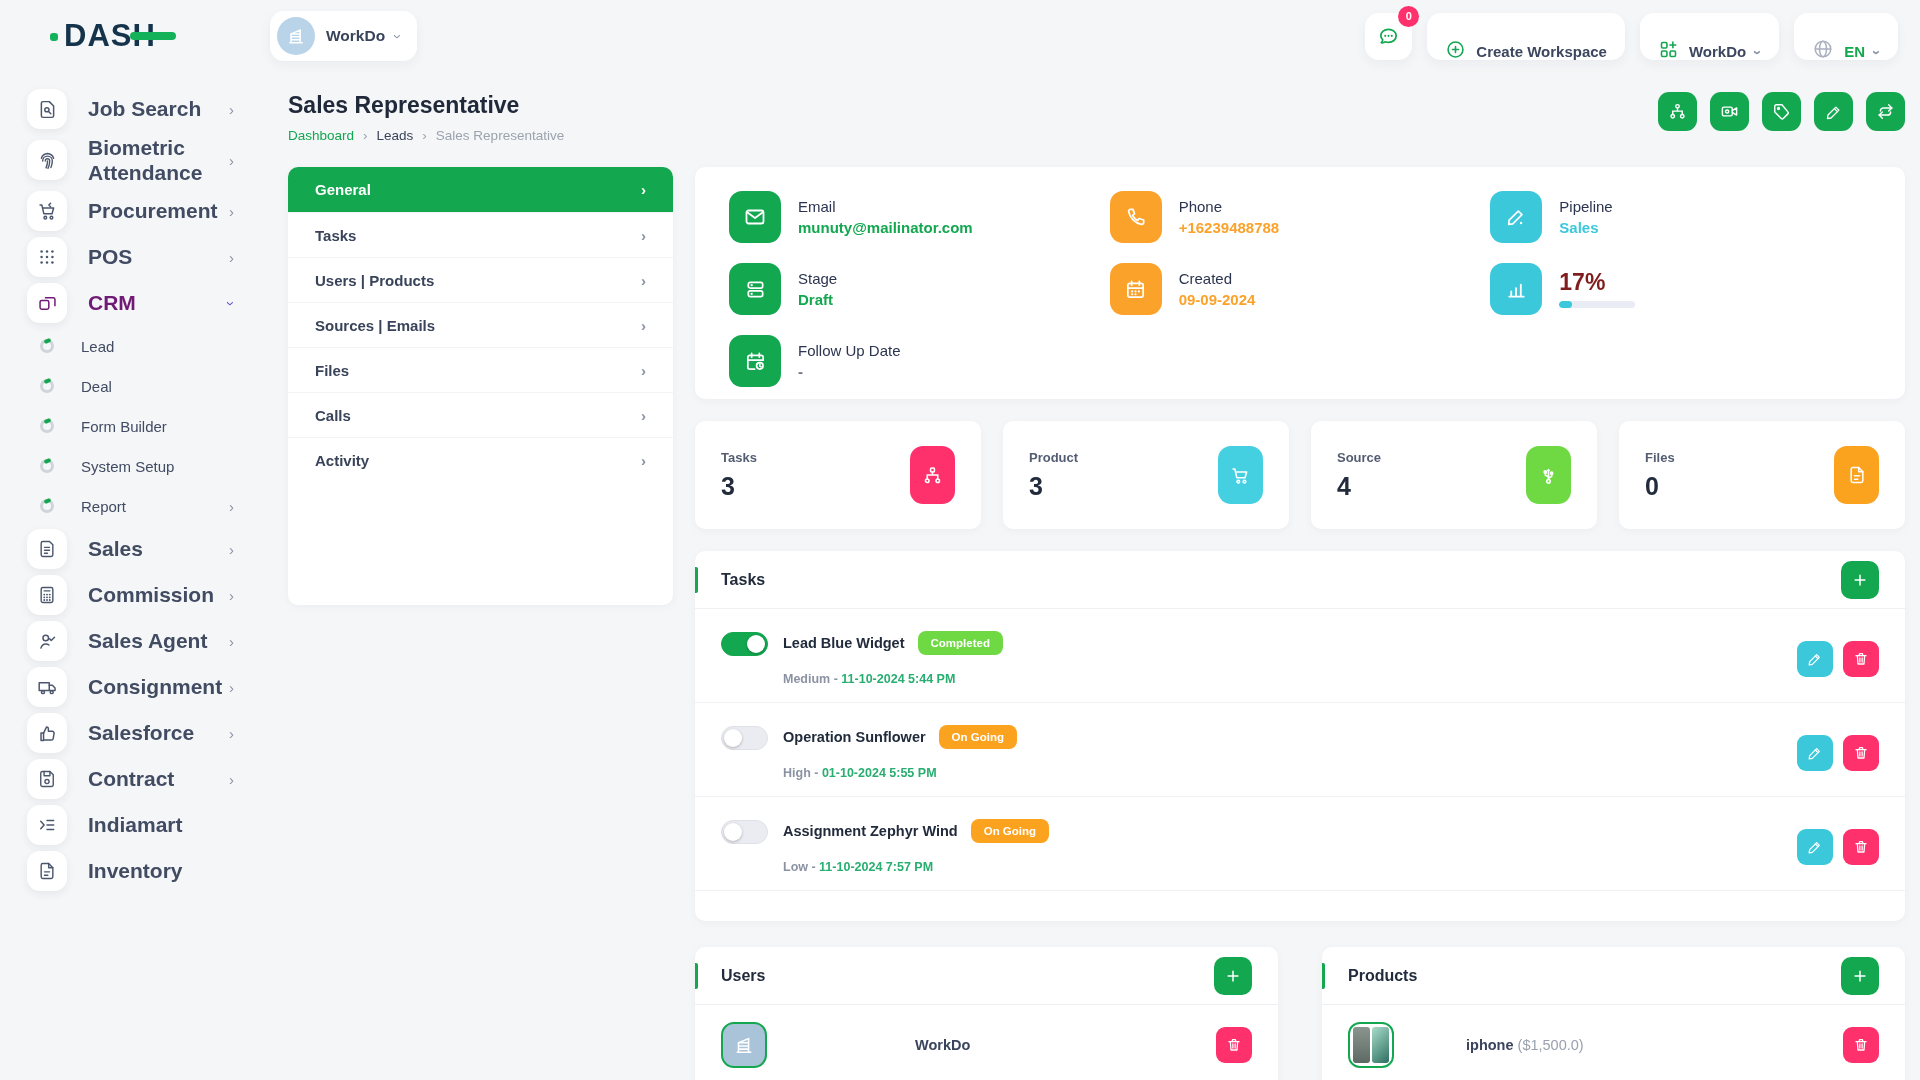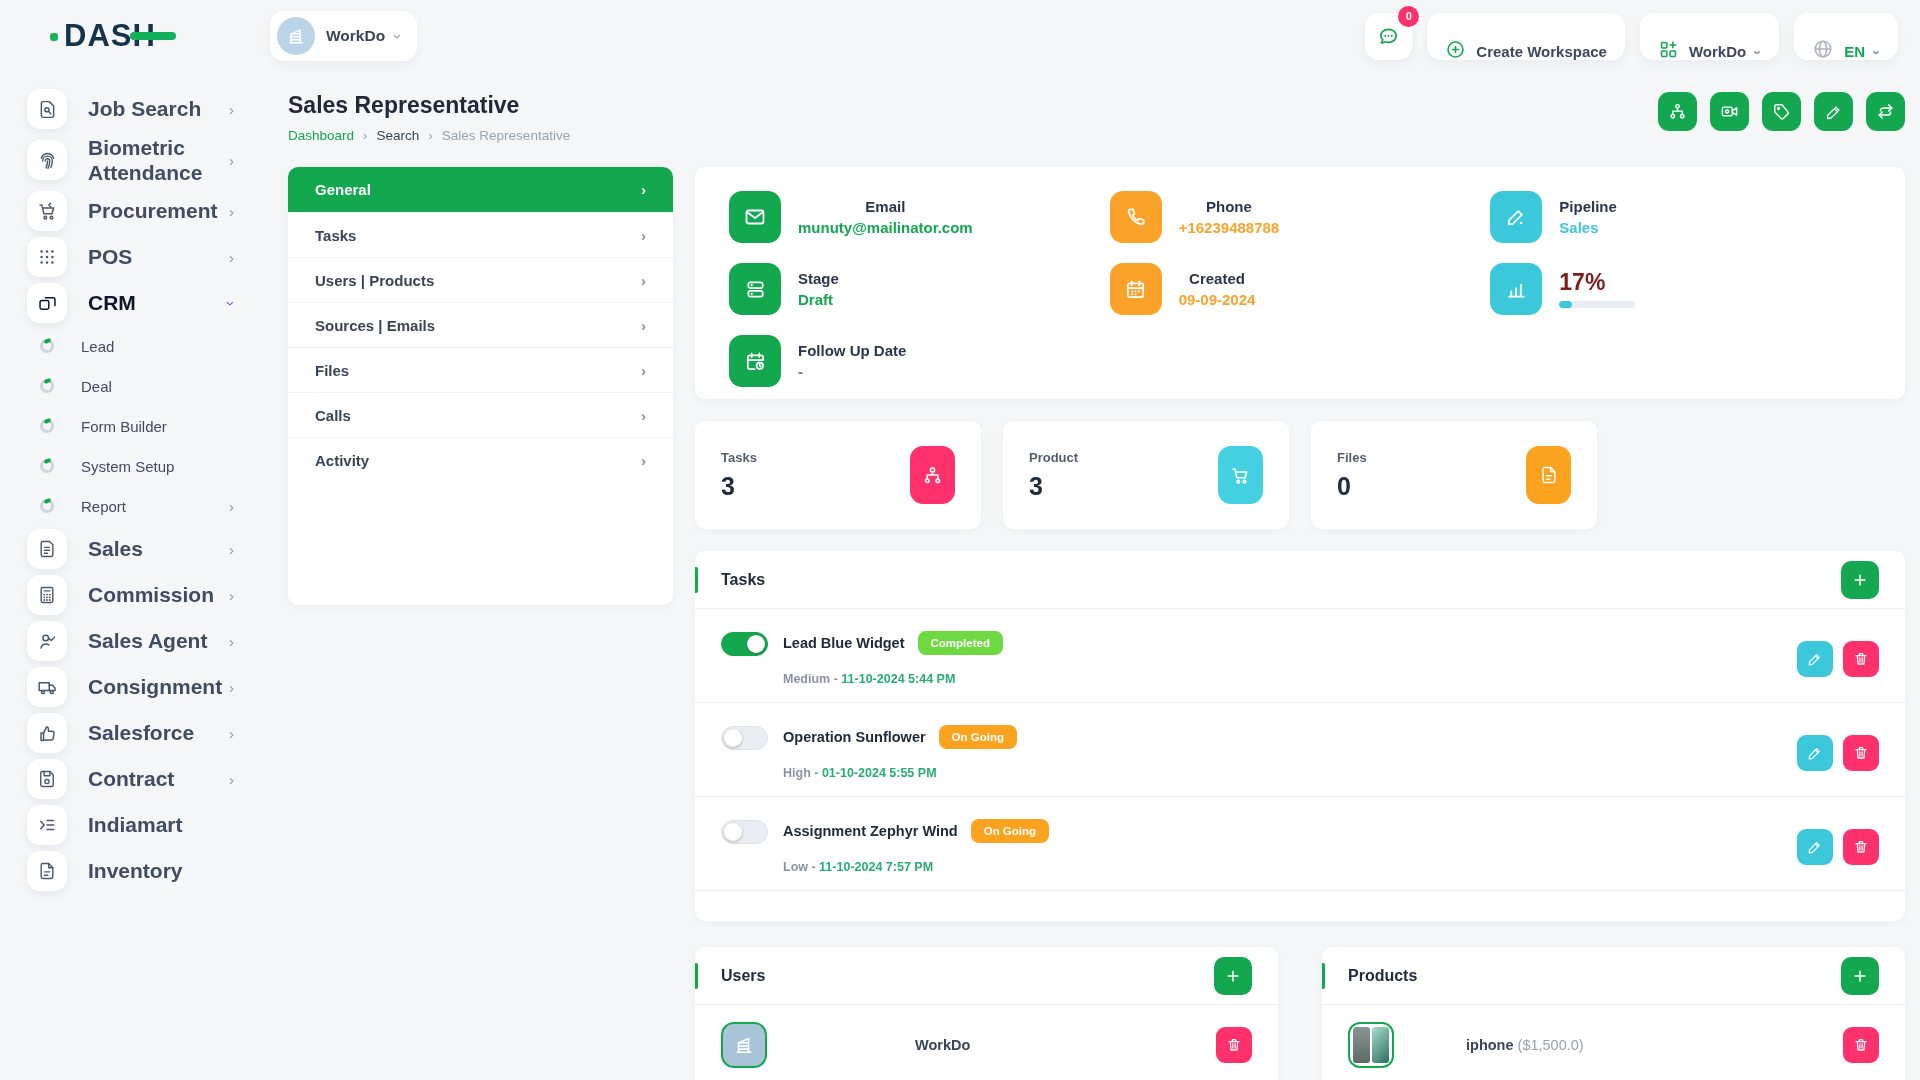--- a/index.html
+++ b/index.html
@@ -44,21 +44,21 @@
   
   .sidebar { position:absolute; top:86px; left:0; width:272px; padding-left:27px; }
   .sb-item { display:flex; align-items:center; height:46px; cursor:pointer; }
   .sb-item.tall { height:56px; }
   .sb-ic { width:40px; height:40px; border-radius:13px; background:#fff; flex:none;
     box-shadow:0 3px 9px rgba(30,40,60,.07); display:flex; align-items:center; justify-content:center;
     color:#4c576e; }
   .sb-label { margin-left:21px; font-size:21px; font-weight:600; color:#414b62;
     width:128px; line-height:1.2; }
   .sb-chev { margin-left:auto; margin-right:38px; }
-  .sb-item.active .sb-label, .sb-item.active .sb-ic { color:#0f172a; }
+  .sb-item.active .sb-label, .sb-item.active .sb-ic { color:#701a75; }
   .sb-item.active .chev::after { color:#5A4FCF; }
   .sb-sub { display:flex; align-items:center; height:40px; padding-left:13px; cursor:pointer; }
   .sb-sub-label { margin-left:27px; font-size:15px; font-weight:500; color:#414b62; }
   .sb-sub .sb-chev { margin-right:38px; }
   .bullet { width:14px; height:14px; border-radius:50%; border:3px solid #cfd4dc; position:relative; flex:none; }
   .bullet::after { content:""; position:absolute; top:-3px; left:1px; width:7px; height:4px;
     border-radius:3px; background:#13A750; transform:rotate(-20deg); }
 
   
   .main { position:absolute; left:288px; top:92px; width:1617px; }
@@ -89,21 +89,21 @@
   .right-col { flex:1; min-width:0; }
 
   
   .details-card { background:#fff; border-radius:10px; height:232px; padding:24px 34px;
     box-shadow:0 2px 10px rgba(25,35,60,.04); }
   .details-grid { display:grid; grid-template-columns:1fr 1fr 1fr; row-gap:20px; }
   .detail { display:flex; align-items:center; gap:17px; }
   .d-ic { width:52px; height:52px; border-radius:13px; color:#fff; flex:none;
     display:flex; align-items:center; justify-content:center; }
   .bg-green { background:#13A750; } .bg-orange { background:#FBA22A; } .bg-teal { background:#3CC8DB; }
-  .d-label { font-size:15px; font-weight:700; color:#2c3550;text-align:center; }
+  .d-label { font-size:15px; font-weight:400; color:#2c3550; }
   .d-value { margin-top:4px; font-size:15px; font-weight:600; }
   .v-green { color:#13A750; } .v-orange { color:#FBA22A; } .v-teal { color:#3CC8DB; } .v-gray { color:#6a7383; }
   .pct-big { font-size:23px; font-weight:700; color:#7f1d1d; line-height:1; }
   .pct-bar { margin-top:7px; width:76px; height:7px; border-radius:4px; background:#e9ebf5; overflow:hidden; }
   .pct-fill { height:100%; border-radius:4px; background:#3CC8DB; }
 
   
   .stats-row { display:grid; grid-template-columns:repeat(4,1fr); gap:22px; margin-top:22px; }
   .stat-card { background:#fff; border-radius:10px; height:108px; padding:20px 26px;
     display:flex; align-items:center; justify-content:space-between;
@@ -405,21 +405,21 @@
 </div>
 
 <div class="main">
 
   <div class="page-head">
     <div>
       <div class="page-title">Sales Representative</div>
       <div class="breadcrumb">
         <span class="crumb-link">Dashboard</span>
         <span class="crumb-sep"></span>
-        <span class="crumb-mid">Search</span>
+        <span class="crumb-mid">Leads</span>
         <span class="crumb-sep"></span>
         <span class="crumb-cur">Sales Representative</span>
       </div>
     </div>
     <div class="head-actions">
       <div class="act-btn">
           <svg width="19" height="19" viewBox="0 0 24 24" fill="none" stroke="currentColor" stroke-width="1.8" stroke-linecap="round">
             <circle cx="12" cy="5.5" r="2.2"></circle>
             <circle cx="6" cy="18" r="2.2"></circle>
             <circle cx="18" cy="18" r="2.2"></circle>
@@ -610,20 +610,37 @@
           <span class="stat-ic s-cyan">
               <svg width="21" height="21" viewBox="0 0 24 24" fill="none" stroke="currentColor" stroke-width="1.8" stroke-linecap="round" stroke-linejoin="round">
                 <circle cx="9.5" cy="19" r="1.5"></circle>
                 <circle cx="16.5" cy="19" r="1.5"></circle>
                 <path d="M3.5 4.5h2l2.3 10h9.4l1.8-6.5H7"></path>
               </svg>
             </span>
         </div>
         <div class="stat-card">
           <div>
+            <div class="stat-label">Source</div>
+            <div class="stat-value">4</div>
+          </div>
+          <span class="stat-ic s-green">
+              <svg width="21" height="21" viewBox="0 0 24 24" fill="none" stroke="currentColor" stroke-width="1.8" stroke-linecap="round" stroke-linejoin="round">
+                <circle cx="12" cy="18.5" r="2"></circle>
+                <path d="M12 16.5V5.5"></path>
+                <path d="M12 4l-2 2.8h4z" fill="currentColor" stroke="none"></path>
+                <path d="M12 13.5l-3.6-1.8V9.3"></path>
+                <rect x="7.2" y="6.8" width="2.4" height="2.4"></rect>
+                <path d="M12 15l3.6-1.8v-2.4"></path>
+                <circle cx="15.6" cy="9.3" r="1.2"></circle>
+              </svg>
+            </span>
+        </div>
+        <div class="stat-card">
+          <div>
             <div class="stat-label">Files</div>
             <div class="stat-value">0</div>
           </div>
           <span class="stat-ic s-orange">
               <svg width="20" height="20" viewBox="0 0 24 24" fill="none" stroke="currentColor" stroke-width="1.8" stroke-linecap="round" stroke-linejoin="round">
                 <path d="M14 3H7a2 2 0 0 0-2 2v14a2 2 0 0 0 2 2h10a2 2 0 0 0 2-2V8l-5-5z"></path>
                 <path d="M14 3v5h5"></path>
                 <path d="M9 13h6M9 17h4"></path>
               </svg>
             </span>

